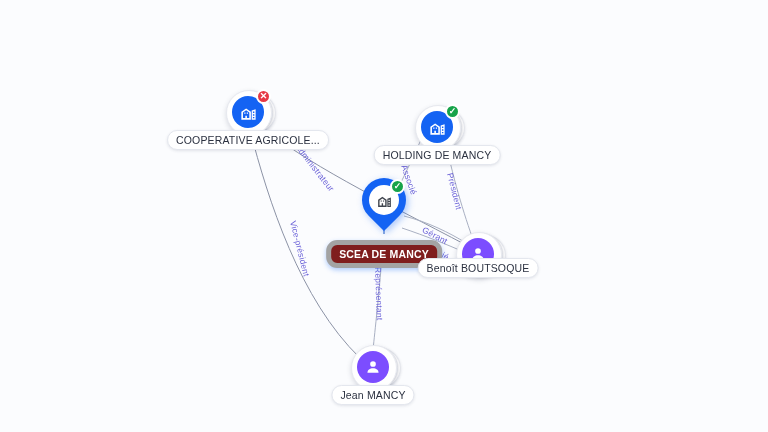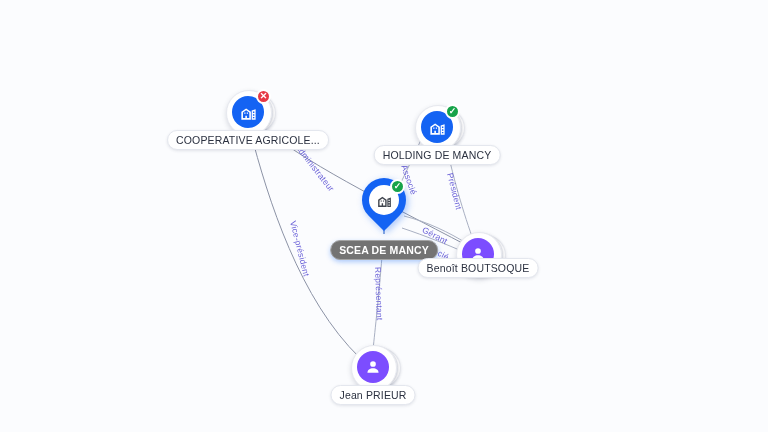--- a/index.html
+++ b/index.html
@@ -126,23 +126,23 @@
     letter-spacing: .15px;
     box-sizing: border-box;
   }
   .nlabel.plain {
     background: #ffffff;
     color: #2b3140;
     border: 1px solid #e4e7ee;
     box-shadow: 0 1px 3px rgba(40,50,80,0.12);
   }
   .nlabel.selected {
-    background: #737373;
+    background: #7f1d1d;
     color: #ffffff;
-    border: 1px solid #a3a3a3;
+    border: 5px solid #a3a3a3;
     font-weight: 600;
     box-shadow: 0 2px 5px rgba(26,108,245,0.35);
   }
 
   
   .elabel {
     position: absolute;
     white-space: nowrap;
     font-size: 8.5px;
     color: #6c63d8;
@@ -264,16 +264,16 @@
       <div class="stack disc-shadow3"></div>
       <div class="stack disc-shadow2"></div>
       <div class="stack disc-shadow1"></div>
       <div class="disc person">
         <svg width="18" height="18" viewBox="0 0 24 24" aria-hidden="true">
           <circle cx="12" cy="8" r="3.8" fill="#ffffff"></circle>
           <path fill="#ffffff" d="M4.6 19.6c0-3.6 3.3-5.8 7.4-5.8s7.4 2.2 7.4 5.8H4.6z"></path>
         </svg>
       </div>
     </div>
-    <div class="nlabel plain" style="left:0px; top:18px;">Jean PRIEUR</div>
+    <div class="nlabel plain" style="left:0px; top:18px;">Jean MANCY</div>
   </div>
 
 </div>
 
 </body></html>

